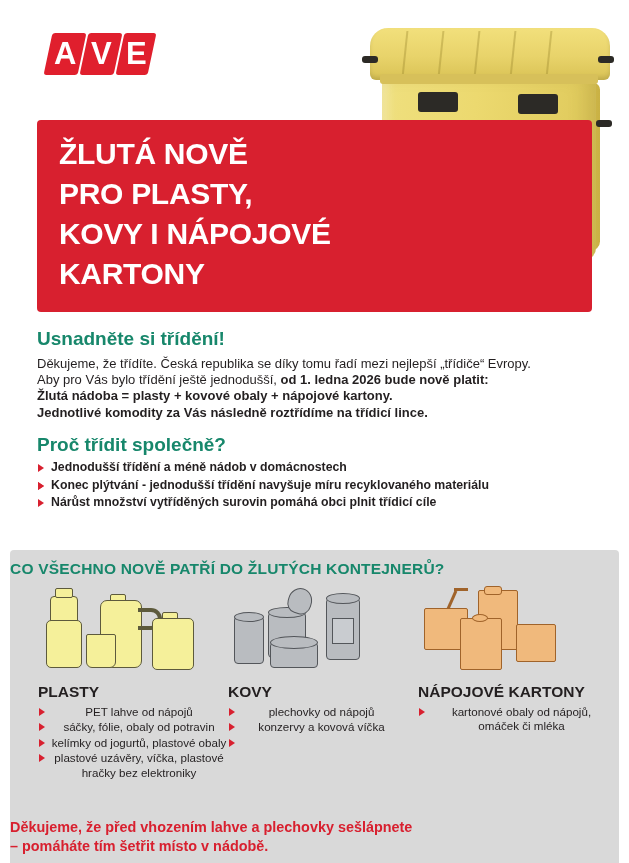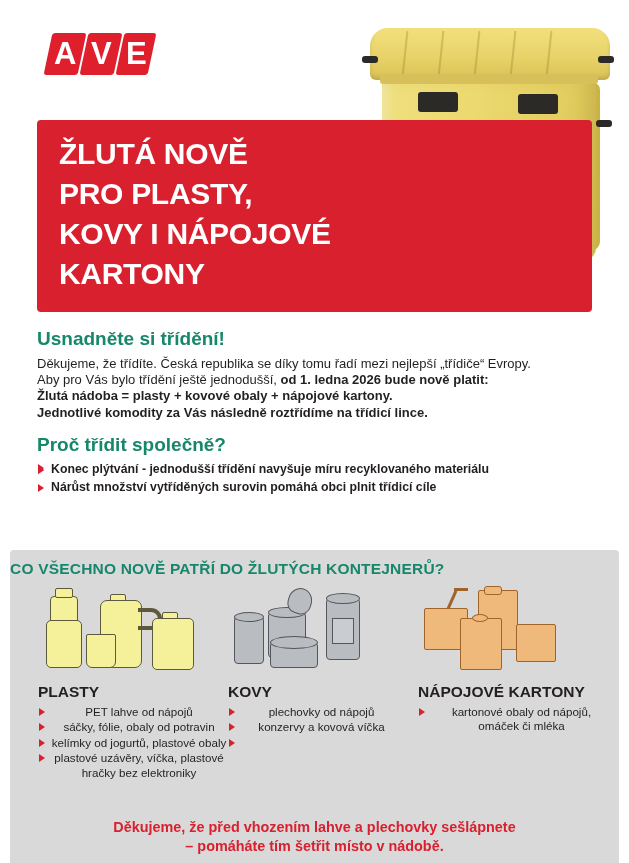--- a/index.html
+++ b/index.html
@@ -244,21 +244,20 @@
   .sh { position: absolute; box-sizing: border-box; }
   .pl { background: #f5f09a; border: 1.4px solid #5d5a3c; }
   .mt { background: #b9bcc0; border: 1.4px solid #53565a; }
   .kt { background: #f0b97c; border: 1.4px solid #a0632a; }
 
   
   #footer {
     position: absolute;
     left: 10px; top: 818px;
     width: 609px;
-    text-align: center;
     color: #d8202f;
     font-weight: bold;
     font-size: 14.4px;
     line-height: 19px;
     white-space: pre-line;
   }
 </style>
 </head>
 <body>
 
@@ -306,21 +305,21 @@
 <div class="sec-head" id="head-usnadnete">Usnadněte si třídění!</div>
 <div id="intro">
   <div class="line">Děkujeme, že třídíte. Česká republika se díky tomu řadí mezi nejlepší „třídiče“ Evropy.</div>
   <div class="line"><span>Aby pro Vás bylo třídění ještě jednodušší, </span><span class="b">od 1. ledna 2026 bude nově platit:</span></div>
   <div class="line b">Žlutá nádoba = plasty + kovové obaly + nápojové kartony.</div>
   <div class="line b">Jednotlivé komodity za Vás následně roztřídíme na třídicí lince.</div>
 </div>
 
 <div class="sec-head" id="head-proc">Proč třídit společně?</div>
 <div id="reasons">
-  <div class="bullet-row"><span class="tri"></span></div>
+  <div class="bullet-row"><span class="tri"></span><span>Jednodušší třídění a méně nádob v domácnostech</span></div>
   <div class="bullet-row"><span class="tri"></span></div>
   <div class="bullet-row"><span class="tri"></span><span>Konec plýtvání - jednodušší třídění navyšuje míru recyklovaného materiálu</span></div>
   <div class="bullet-row"><span class="tri"></span><span>Nárůst množství vytříděných surovin pomáhá obci plnit třídicí cíle</span></div>
 </div>
 
 <div id="gray-panel">
   <div id="gray-title">CO VŠECHNO NOVĚ PATŘÍ DO ŽLUTÝCH KONTEJNERŮ?</div>
 
   <div class="col" id="col-plasty">
     <div class="col-art">

